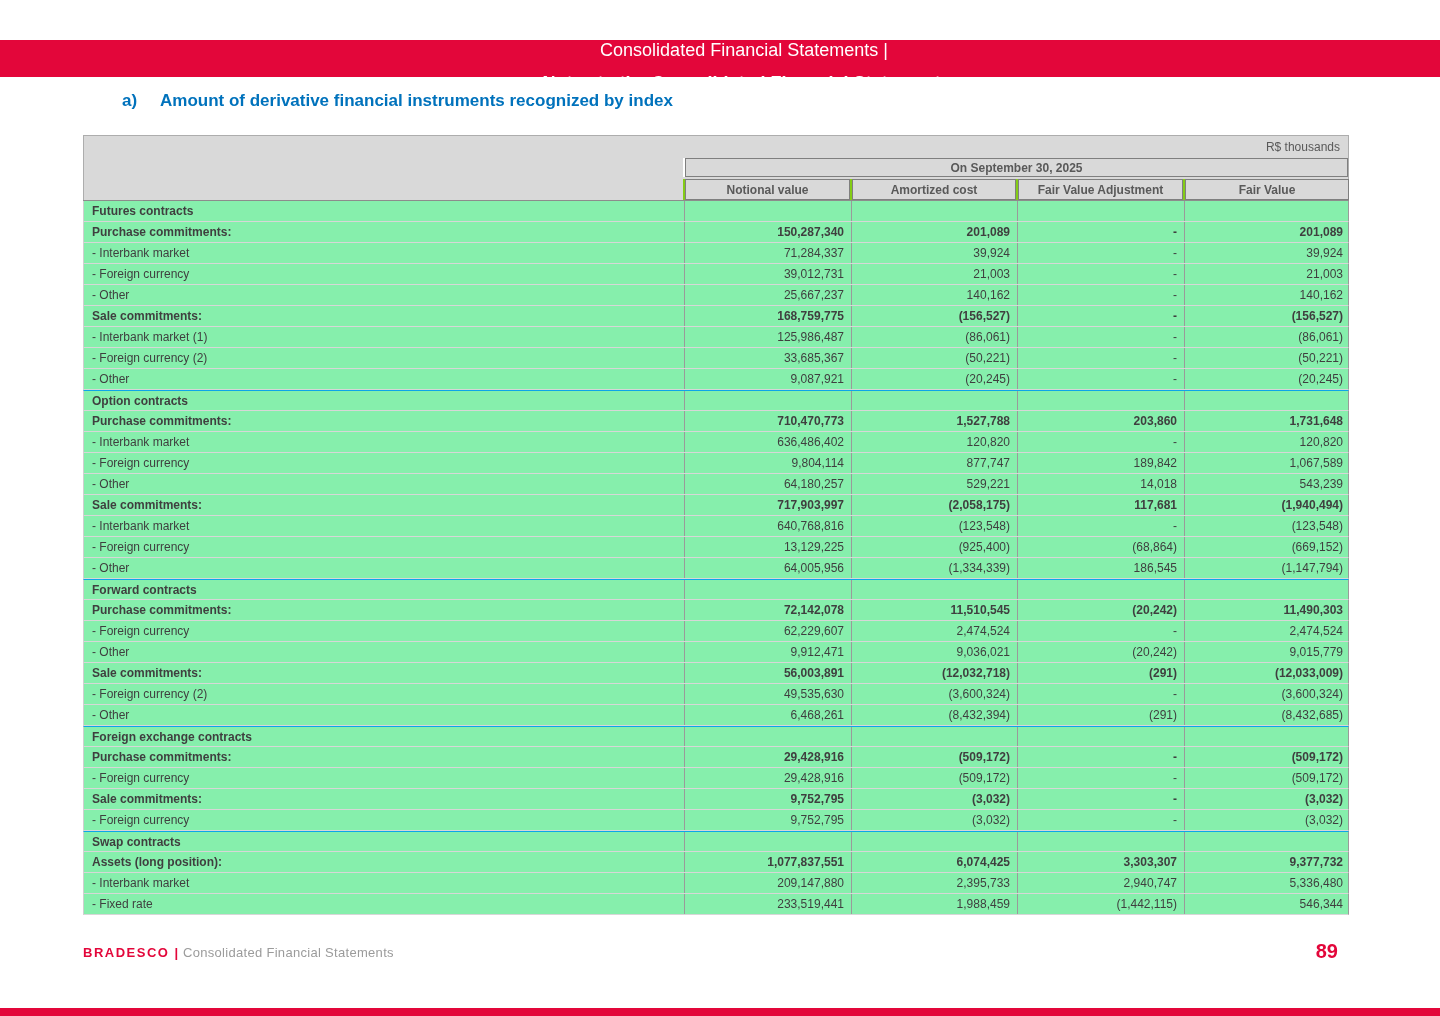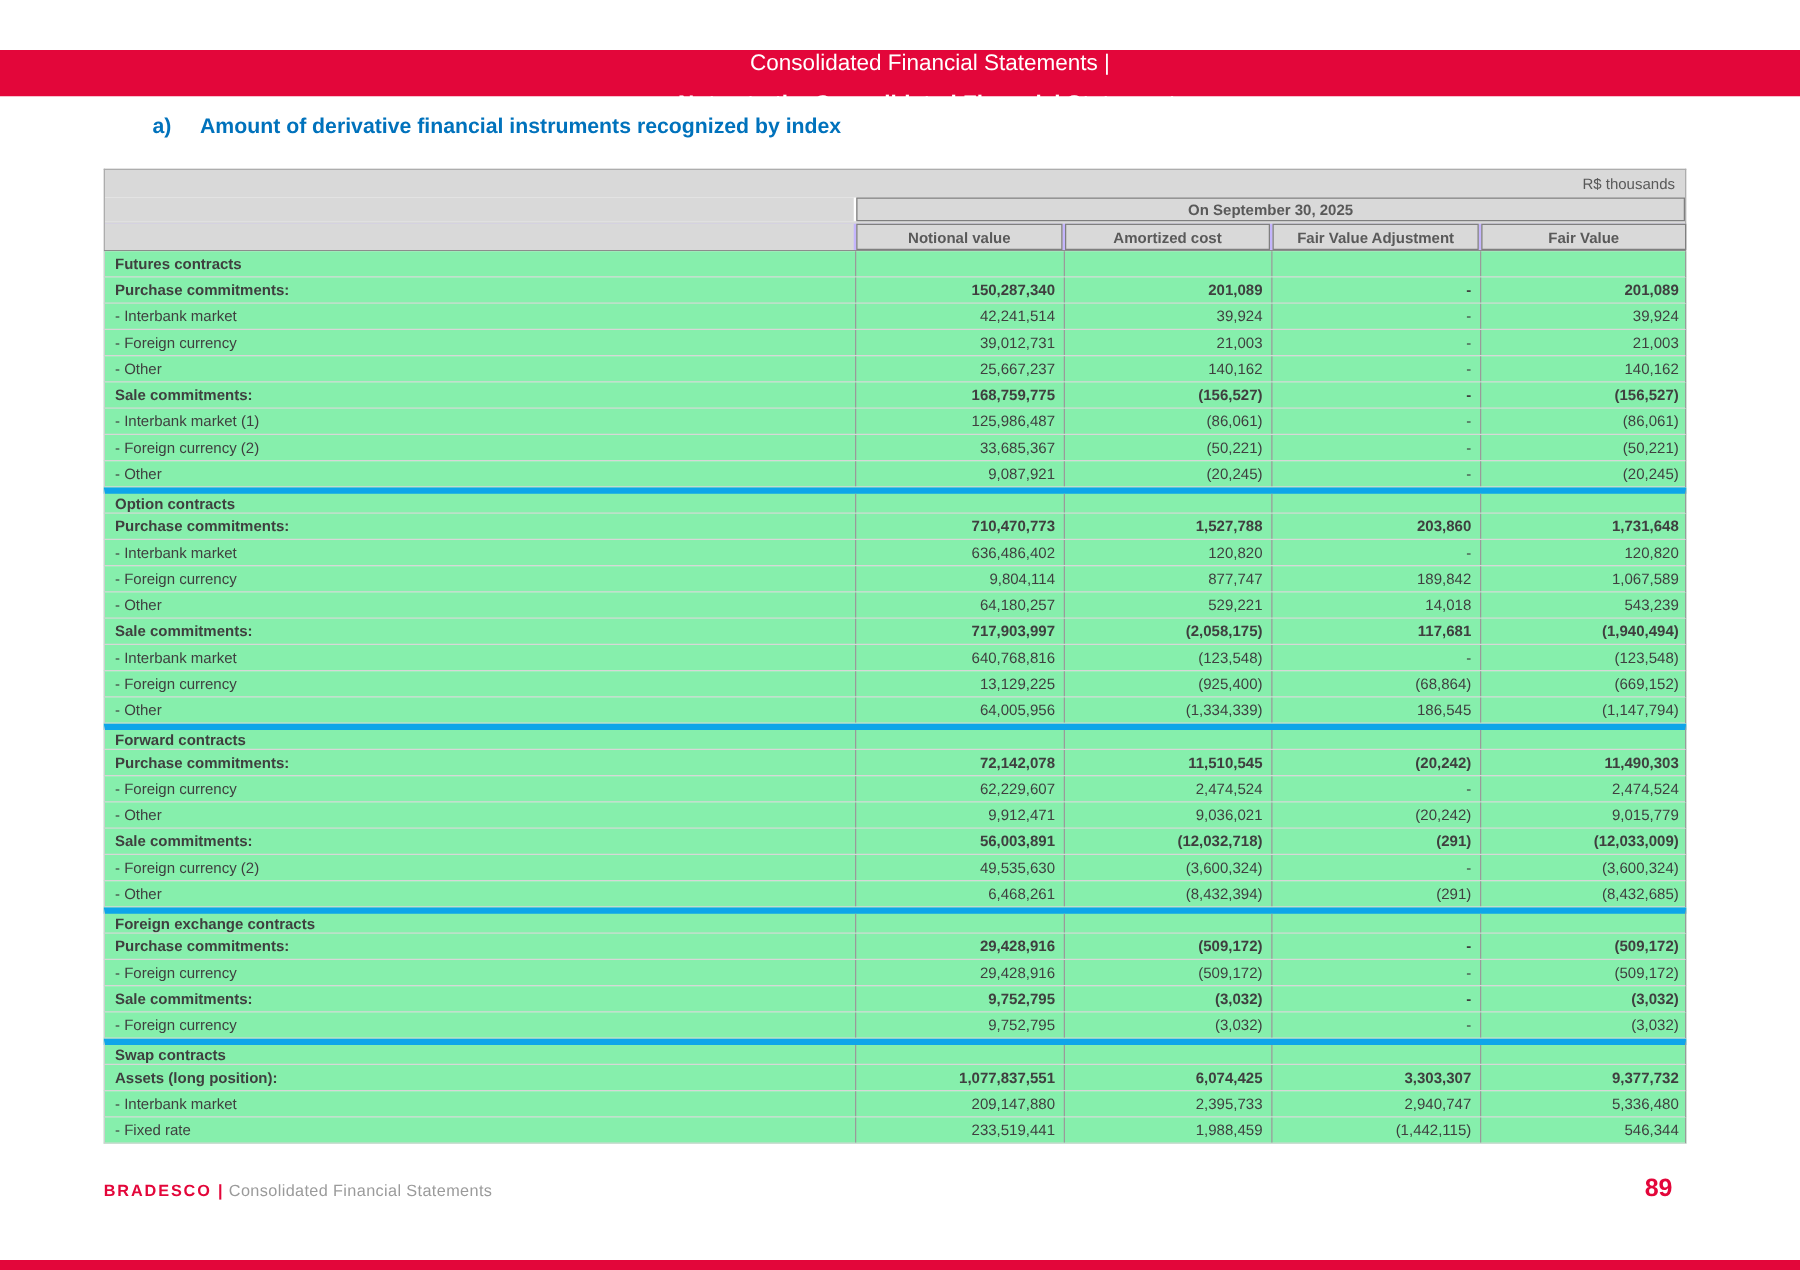--- a/index.html
+++ b/index.html
@@ -52,38 +52,38 @@
     display:grid;grid-template-columns:599px 1fr;column-gap:2px;background:#ffffff;
   }
   .date-row .spacer{background:var(--header-bg);}
   .date-cell{
     background:var(--header-bg);border:1px solid #7F7F7F;height:19px;
     display:flex;align-items:center;justify-content:center;
     font-weight:700;color:var(--header-text);
   }
   .cols-row{
     display:grid;grid-template-columns:599px 165px 164px 165px 164px;
-    column-gap:2px;background:#c4b5fd;margin-top:2px;
+    column-gap:2px;background:#84cc16;margin-top:2px;
   }
   .cols-row .spacer{background:var(--header-bg);}
   .col-cell{
     background:var(--header-bg);border:1px solid #7F7F7F;height:21px;
     display:flex;align-items:center;justify-content:center;text-align:center;
     font-weight:700;color:var(--header-text);font-size:12px;line-height:12px;
   }
   .tbody{border-top:1px solid #8C8C8C;}
   .trow{
     display:grid;grid-template-columns:600px 167px 166px 167px 166px;
     height:21px;
     border-bottom:1px solid #D7D7D7;
     border-left:1px solid #CFCFCF;
     border-right:1px solid #9A9A9A;
     background:#86efac;
   }
-  .trow.section{border-top:5px solid #0ea5e9;}
+  .trow.section{border-top:1px solid #0ea5e9;}
   .tbody .trow:first-child{border-top:none;}
   .cell{display:flex;align-items:center;overflow:hidden;white-space:nowrap;}
   .cell.label{padding-left:8px;}
   .cell.num{
     justify-content:flex-end;padding-right:7px;
     border-left:1px solid #9A9A9A;
   }
   .trow.subtotal .cell{font-weight:700;}
   .trow.section .cell.label{font-weight:700;}
   
@@ -141,21 +141,21 @@
       </div>
       <div class="trow subtotal">
         <div class="cell label">Purchase commitments:</div>
         <div class="cell num">150,287,340</div>
         <div class="cell num">201,089</div>
         <div class="cell num">-</div>
         <div class="cell num">201,089</div>
       </div>
       <div class="trow item">
         <div class="cell label">- Interbank market</div>
-        <div class="cell num">42,241,514</div>
+        <div class="cell num">71,284,337</div>
         <div class="cell num">39,924</div>
         <div class="cell num">-</div>
         <div class="cell num">39,924</div>
       </div>
       <div class="trow item">
         <div class="cell label">- Foreign currency</div>
         <div class="cell num">39,012,731</div>
         <div class="cell num">21,003</div>
         <div class="cell num">-</div>
         <div class="cell num">21,003</div>

